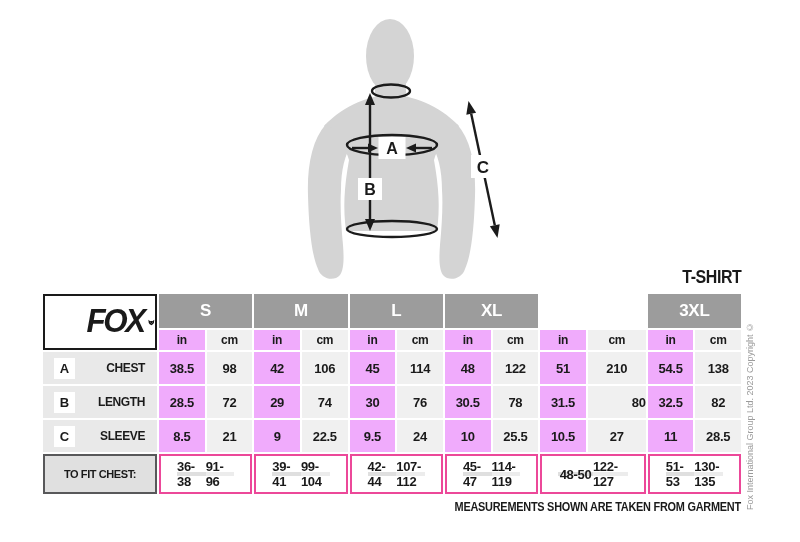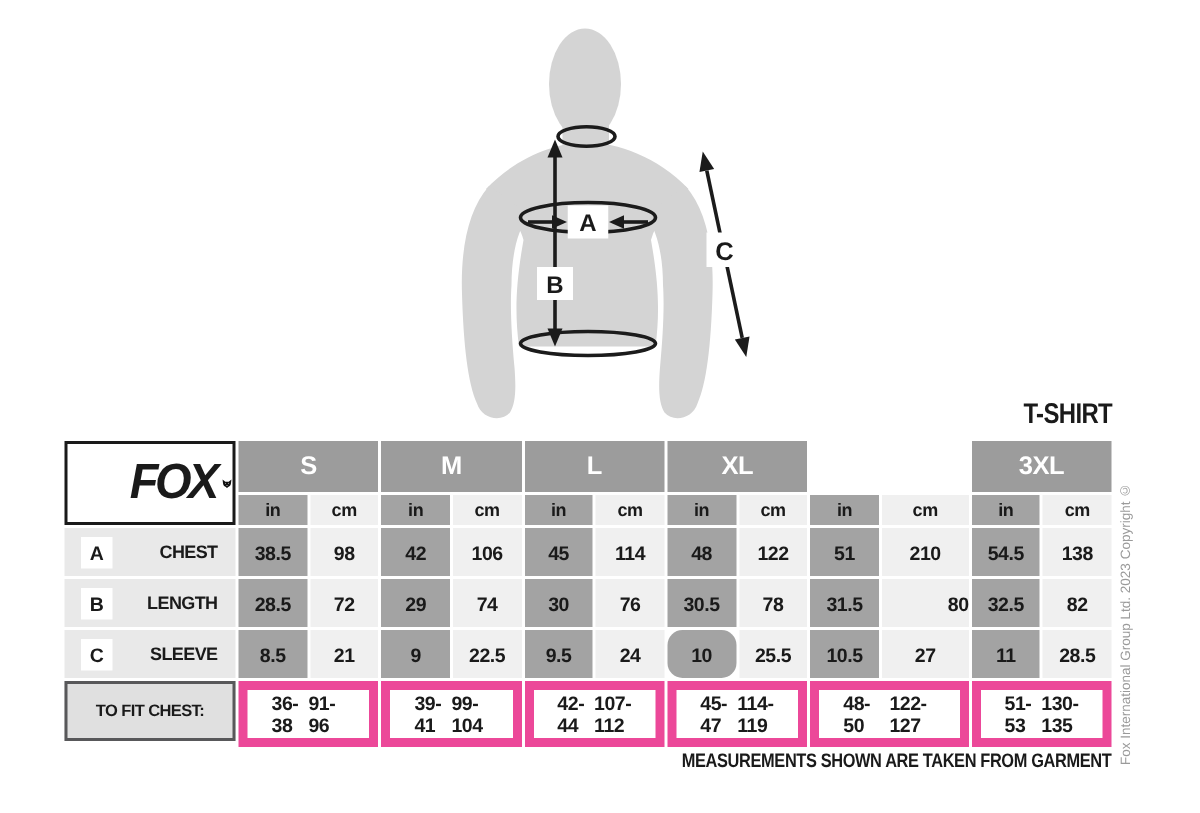--- a/index.html
+++ b/index.html
@@ -35,37 +35,37 @@
   .logo-cell{
     grid-column:1;grid-row:1 / span 2;background:#ffffff;border:2px solid #1a1a1a;
     display:flex;align-items:center;justify-content:center;gap:3px;padding-left:40px;
   }
   .logo-text{
     font-style:italic;font-weight:bold;font-size:33px;letter-spacing:-2.5px;
     transform:scaleX(0.95);line-height:1;padding-bottom:3px;
   }
   .size-h{background:#9c9c9c;color:#ffffff;font-weight:bold;font-size:17px;letter-spacing:-0.3px;}
   .unit{font-weight:bold;font-size:12px;letter-spacing:-0.3px;}
-  .bg-in{background:#a3a3a3;}
+  .bg-in{background:#f0abfc;}
   .bg-cm{background:#f0f0f0;}
   .row-label{
     grid-column:1;background:#e9e9e9;display:flex;align-items:center;justify-content:space-between;
   }
   .keybox{
     width:21px;height:21px;margin-left:11px;background:#ffffff;
     display:flex;align-items:center;justify-content:center;font-weight:bold;font-size:13px;
   }
   .row-name{margin-right:12px;font-weight:bold;font-size:12px;letter-spacing:-0.4px;}
   .val{font-weight:bold;font-size:13px;letter-spacing:-0.3px;}
   .fit-label{
     grid-column:1;grid-row:6;background:#e0e0e0;border:2px solid #58585a;
     display:flex;align-items:center;justify-content:center;
     font-weight:bold;font-size:11px;letter-spacing:-0.4px;
   }
-  .fit-group{grid-row:6;border:6px solid #ec4899;display:flex;padding:16px;}
+  .fit-group{grid-row:6;border:2px solid #ec4899;display:flex;padding:16px;}
   .fit-half{
     flex:1;display:flex;align-items:center;justify-content:center;
     font-weight:bold;font-size:13px;letter-spacing:-0.3px;
   }
   .fit-in{background:#dfdfdf;}
   .fit-cm{background:#ececec;}
 </style>
 </head>
 <body>
 
@@ -176,21 +176,21 @@
       <div class="row-label" style="grid-row: 5;">
         <div class="keybox">C</div>
         <div class="row-name">SLEEVE</div>
       </div>
       <div class="cell val bg-in" style="grid-area: 5 / 2;">8.5</div>
       <div class="cell val bg-cm" style="grid-area: 5 / 3;">21</div>
       <div class="cell val bg-in" style="grid-area: 5 / 4;">9</div>
       <div class="cell val bg-cm" style="grid-area: 5 / 5; text-align: center;">22.5</div>
       <div class="cell val bg-in" style="grid-area: 5 / 6;">9.5</div>
       <div class="cell val bg-cm" style="grid-area: 5 / 7;">24</div>
-      <div class="cell val bg-in" style="grid-area: 5 / 8; border-radius: 10px;">10</div>
+      <div class="cell val bg-in" style="grid-area: 5 / 8;">10</div>
       <div class="cell val bg-cm" style="grid-area: 5 / 9;">25.5</div>
       <div class="cell val bg-in" style="grid-area: 5 / 10;">10.5</div>
       <div class="cell val bg-cm" style="grid-area: 5 / 11;">27</div>
       <div class="cell val bg-in" style="grid-area: 5 / 12;">11</div>
       <div class="cell val bg-cm" style="grid-area: 5 / 13;">28.5</div>
       <div class="fit-label">TO FIT CHEST:</div>
       <div class="fit-group" style="grid-column: 2 / span 2;">
         <div class="fit-half fit-in">36-38</div>
         <div class="fit-half fit-cm">91-96</div>
       </div>

